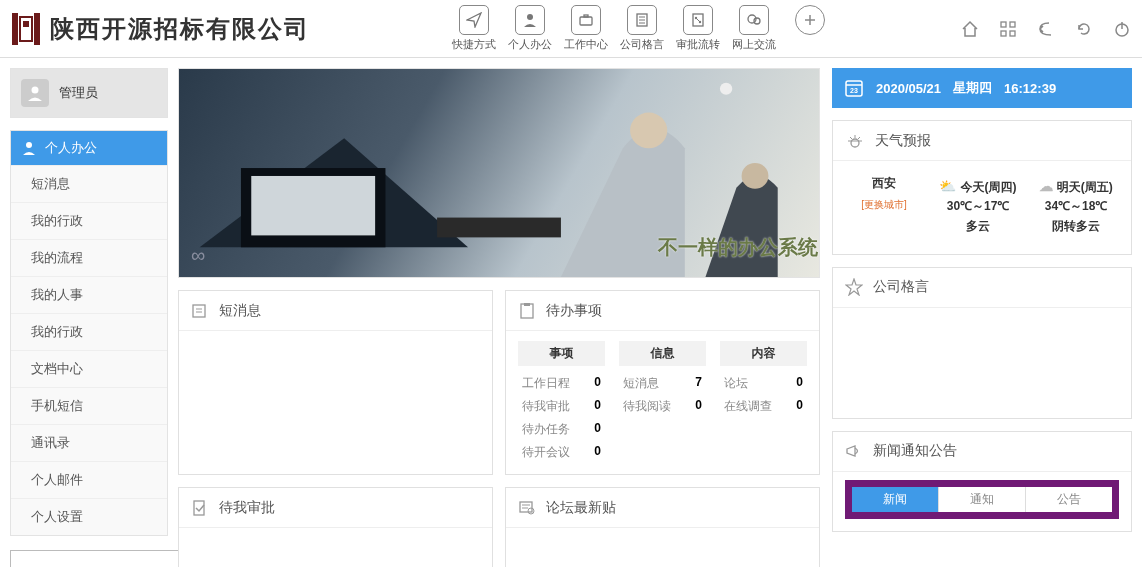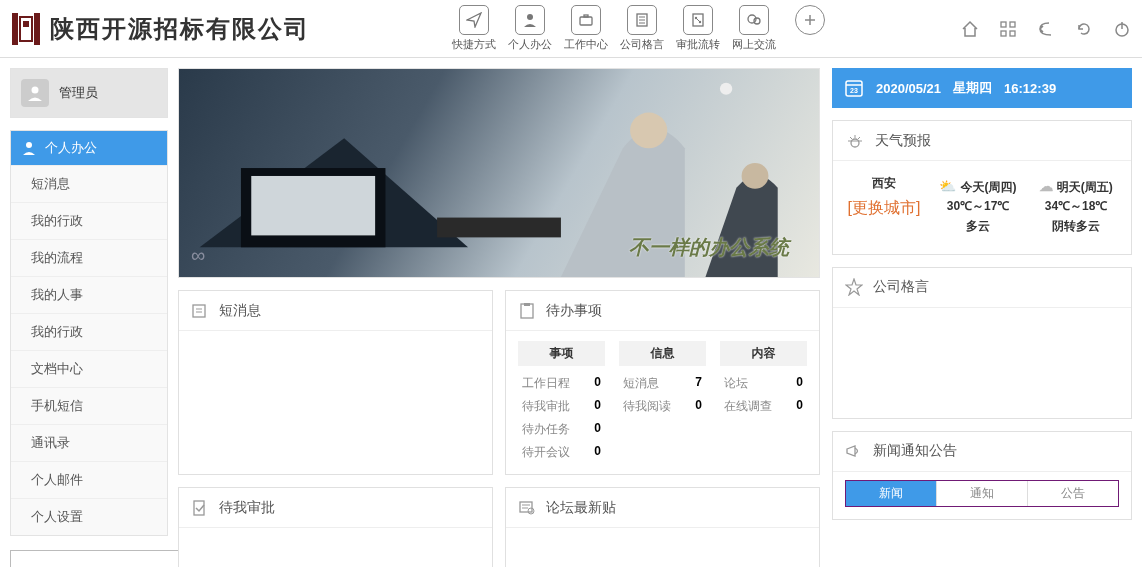--- a/index.html
+++ b/index.html
@@ -28,21 +28,21 @@
   .menu-item { padding: 9px 20px; border-top: 1px solid #eee; background:#f9f9f9; cursor: pointer; color:#555; }
   .search-row { margin-top: 14px; display:flex; }
   .search-row input { flex:1; border:1px solid #bbb; height:26px; padding:0 6px; outline:none; }
   .search-btn { width:26px; height:26px; background:#3f9ae8; border:none; color:#fff; display:flex; align-items:center; justify-content:center; cursor:pointer; }
 
   .main { flex:1; display:flex; gap:12px; }
   .main-left { flex:1; display:flex; flex-direction:column; gap:12px; }
   .main-right { width:300px; display:flex; flex-direction:column; gap:12px; }
 
   .banner { height:210px; background: linear-gradient(120deg,#2a3a4a 0%, #4a5a6a 35%, #b8c4cc 60%, #e8e8e0 100%); border:1px solid #e3e3e3; position:relative; overflow:hidden; }
-  .banner-text { position:absolute; right:30px; bottom:16px; color:#6a7a48; font-size:20px; font-style:italic; font-weight:bold; text-shadow:0 0 2px #fff; }
+  .banner-text { position:absolute; right:1px; bottom:16px; color:#6a7a48; font-size:20px; font-weight:bold; text-shadow:0 0 2px #fff; }
   .banner-inf { position:absolute; left:12px; bottom:10px; color:#aab; font-size:20px; opacity:0.7;}
 
   .card { border:1px solid #e0e0e0; background:#fff; }
   .card-head { height:40px; border-bottom:1px solid #eee; display:flex; align-items:center; padding:0 12px; gap:10px; color:#555; }
   .card-head .title { font-size:14px; }
   .card-body { padding:10px 12px; min-height:70px; }
 
   .row-cards { display:flex; gap:12px; }
   .row-cards .card { flex:1; }
 
@@ -50,25 +50,25 @@
   .todo-col { flex:1; font-size:12px; }
   .todo-col-head { background:#f2f2f2; text-align:center; font-weight:bold; padding:4px 0; margin-bottom:6px; }
   .todo-row { display:flex; justify-content:space-between; padding:3px 4px; color:#888; }
   .todo-row .val { color:#000; font-weight:bold; }
 
   
   .datetime { background:#3f9ae8; color:#fff; height:40px; display:flex; align-items:center; padding:0 12px; gap:12px; font-weight:bold; }
   .weather-body { display:flex; padding:14px 6px 18px; font-size:12px; align-items:flex-start; }
   .city-col { width:90px; text-align:center; }
   .city-name { font-weight:bold; margin-bottom:6px; }
-  .change-city { color:#e07030; font-size:16px; cursor:pointer; }
+  .change-city { color:#e07030; font-size:10px; cursor:pointer; }
   .wcol { flex:1; text-align:center; line-height:1.6;font-weight:bold; }
   .wcol .wicon { font-size:14px; color:#e6b23a; }
 
-  .news-tabs { display:flex; border:1px solid #701a75; }
+  .news-tabs { display:flex; border:7px solid #701a75; }
   .news-tab { flex:1; text-align:center; padding:4px 0; cursor:pointer; font-size:12px; color:#888; border-right:1px solid #ddd; }
   .news-tab:last-child{ border-right:none; }
   .news-tab.active { background:#3f9ae8; color:#fff; }
 
   svg { display:block; }
 </style>
 </head>
 <body>
 
 <div class="header">

